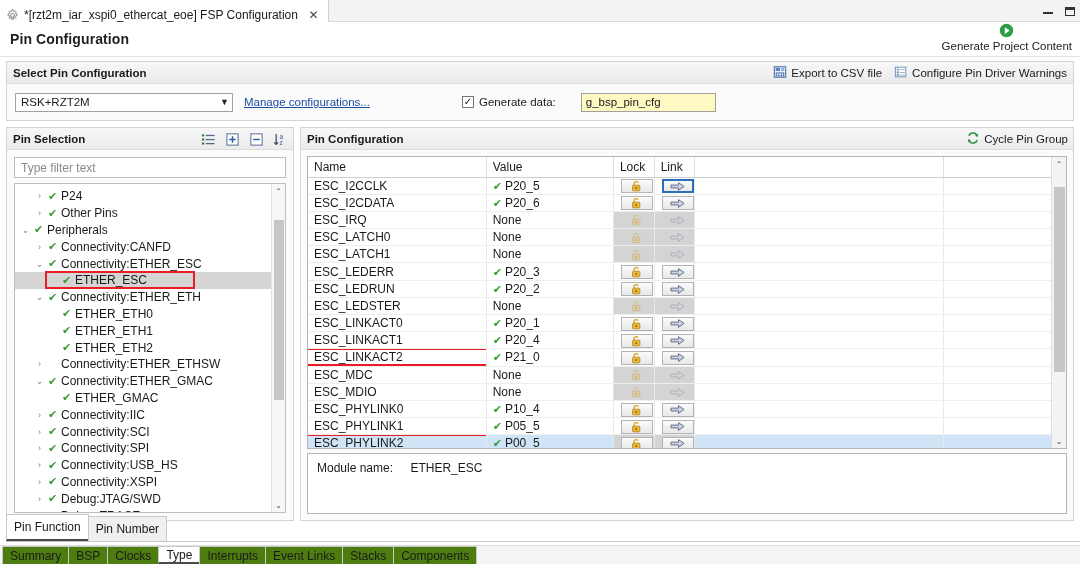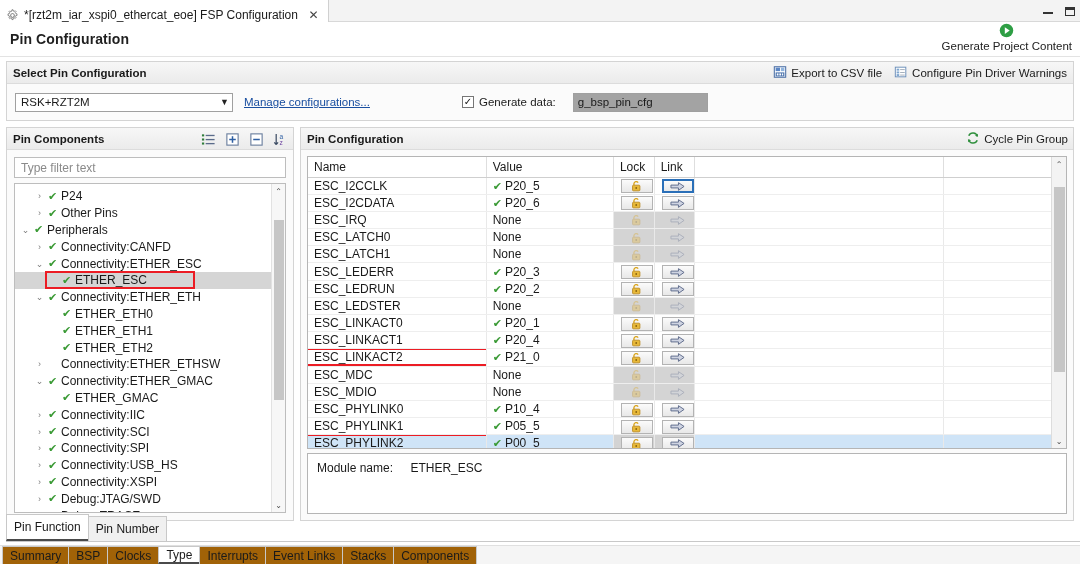--- a/index.html
+++ b/index.html
@@ -111,23 +111,23 @@
   .gen-data-wrap {
     position: absolute; left: 455px; display: flex; align-items: center; gap: 5px;
   }
   .cbx {
     width: 12px; height: 12px; border: 1px solid #767676; background: #fff;
     display: flex; align-items: center; justify-content: center;
     font-size: 10px; line-height: 1; color: #111; cursor: pointer;
   }
   .gd-label { font-size: 11.5px; }
   .txtin {
-    width: 135px; height: 19px; border: 1px solid #a0a0a0; background: #a3a3a3;
+    width: 135px; height: 19px; border: 1px solid #a0a0a0; background: #fef9c3;
     font-size: 11.5px; padding: 0 4px; display: flex; align-items: center;
-    margin-left: 12px;
+    margin-left: 20px;
   }
 
   
   .main {
     display: flex;
     margin: 6px 6px 0 6px;
     height: 394px;
     gap: 6px;
   }
   .panel {
@@ -274,21 +274,21 @@
   .bottabs {
     margin: 3px 0 0 0;
     display: flex; align-items: flex-end; height: 19px;
     background: #f5f5f5;
     border-top: 1px solid #e0e0e0;
     padding-left: 2px;
   }
   .btab {
     height: 18px; padding: 0 7px;
     display: flex; align-items: center;
-    font-size: 12px; background: #a16207;
+    font-size: 12px; background: #4d7c0f;
     border-left: 1px solid #c8c8c8; border-right: 1px solid #c8c8c8;
     border-top: 1px solid #c8c8c8;
     margin-right: -1px;
     cursor: pointer;
   }
   .btab.active { background: #ffffff; border-bottom: 2px solid #4a4a4a; }
 </style>
 </head>
 <body>
 
@@ -371,21 +371,21 @@
       <span class="gd-label">Generate data:</span>
       <span class="txtin">g_bsp_pin_cfg</span>
     </div>
   </div>
 </div>
 
 <div class="main">
 
   <div class="panel left">
     <div class="panel-head">
-      <span class="t">Pin Components</span>
+      <span class="t">Pin Selection</span>
       <div class="ph-icons">
         <span>
           <svg class="ph-ico" viewBox="0 0 16 16">
             <rect x="1" y="2.5" width="2.4" height="2.2" fill="#2f7d3a"></rect>
             <rect x="1" y="6.9" width="2.4" height="2.2" fill="#2f7d3a"></rect>
             <rect x="1" y="11.2" width="2.4" height="2.2" fill="#2f7d3a"></rect>
             <rect x="5" y="3" width="9.5" height="1.4" fill="#5a6b8a"></rect>
             <rect x="5" y="7.4" width="9.5" height="1.4" fill="#5a6b8a"></rect>
             <rect x="5" y="11.7" width="9.5" height="1.4" fill="#5a6b8a"></rect>
           </svg>

